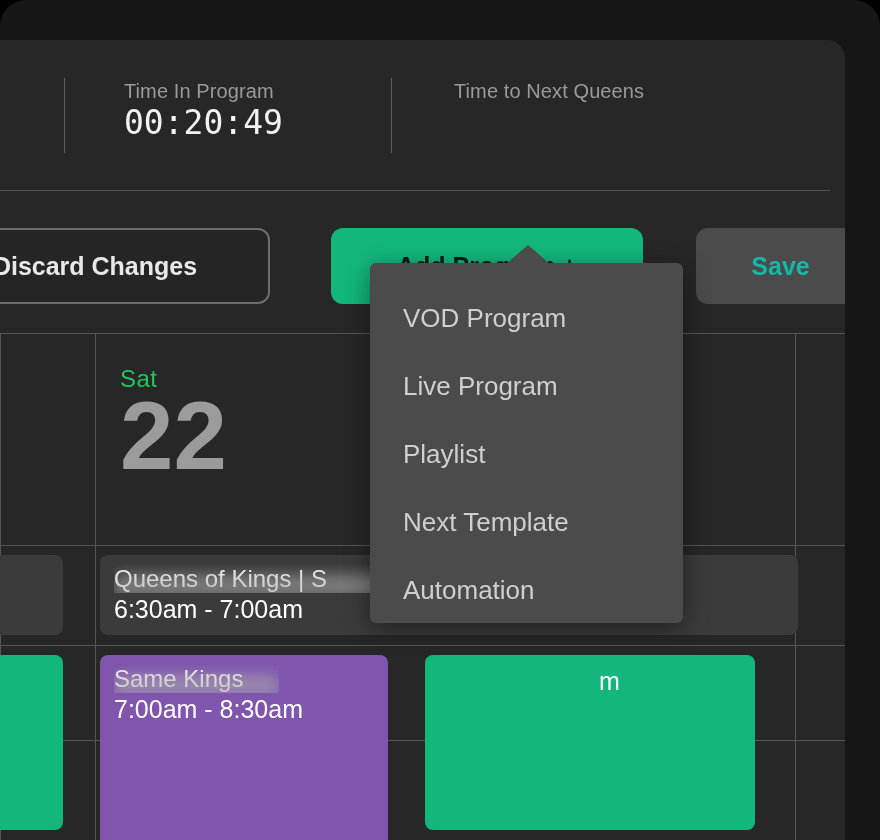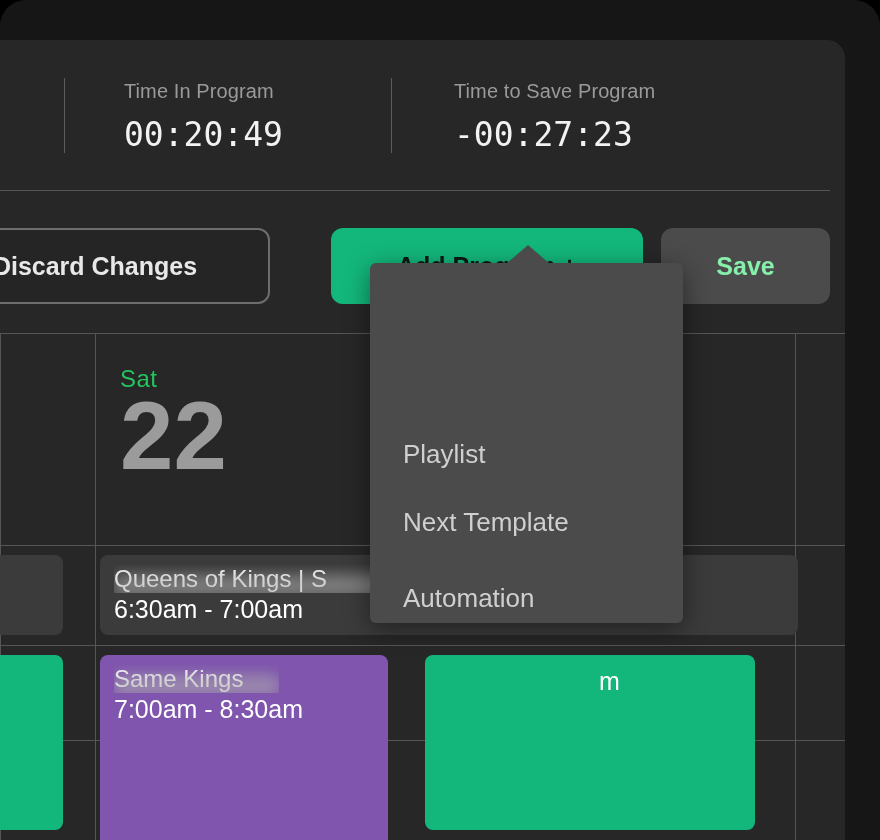--- a/index.html
+++ b/index.html
@@ -57,21 +57,21 @@
     position: absolute;
     top: 40px;
   }
   .timer-label {
     font-size: 20px;
     color: #9a9a9a;
     letter-spacing: .1px;
     white-space: nowrap;
   }
   .timer-value {
-    margin-top: 12px;
+    margin-top: 0;
     font-family: "DejaVu Sans Mono", "Liberation Mono", monospace;
     font-size: 33px;
     color: #f2f2f2;
     letter-spacing: 0px;
     white-space: nowrap;
   }
 
   #hrule {
     position: absolute;
     left: 0;
@@ -111,25 +111,25 @@
     border: 2px solid #6d6d6d;
     color: #e8e8e8;
   }
   #btn-add {
     left: 371px;
     width: 312px;
     background: #13b77c;
     color: #0e1a14;
   }
   #btn-save {
-    left: 701px;
+    left: 736px;
     width: 169px;
     background: #4b4b4b;
     border: none;
-    color: #86efac;
+    color: #14b8a6;
     cursor: default;
   }
 
   
   #dropdown {
     position: absolute;
     left: 370px;
     top: 263px;
     width: 313px;
     height: 360px;
@@ -245,22 +245,21 @@
     <div id="timers">
       <div class="timer-divider" style="left:104px"></div>
       <div class="timer-divider" style="left:431px"></div>
 
       <div class="timer-block" style="left:164px">
         <div class="timer-label">Time In Program</div>
         <div class="timer-value">00:20:49</div>
       </div>
 
       <div class="timer-block" style="left:494px">
-        <div class="timer-label">Time to Save Program</div>
-        <div class="timer-value">-00:27:23</div>
+        <div class="timer-label">Time to Next Queens</div>
       </div>
     </div>
 
     <div id="hrule"></div>
 
     <div id="toolbar">
       <div class="btn" id="btn-discard">Discard Changes</div>
       <div class="btn" id="btn-add">Add Program +</div>
       <div class="btn" id="btn-save">Save</div>
     </div>
@@ -302,17 +301,19 @@
         <div class="title redacted" style="width:210px"></div>
         <div class="time" style="margin-left:174px">m</div>
       </div>
 
     </div>
 
   </div>
 
   <div id="dropdown">
     <div id="dropdown-caret"></div>
+    <div class="menu-item" style="top:40px">VOD Program</div>
+    <div class="menu-item" style="top:108px">Live Program</div>
     <div class="menu-item" style="top:176px">Playlist</div>
     <div class="menu-item" style="top:244px">Next Template</div>
-    <div class="menu-item" style="top:320px">Automation</div>
+    <div class="menu-item" style="top:312px">Automation</div>
   </div>
 </div>
 
 </body></html>

